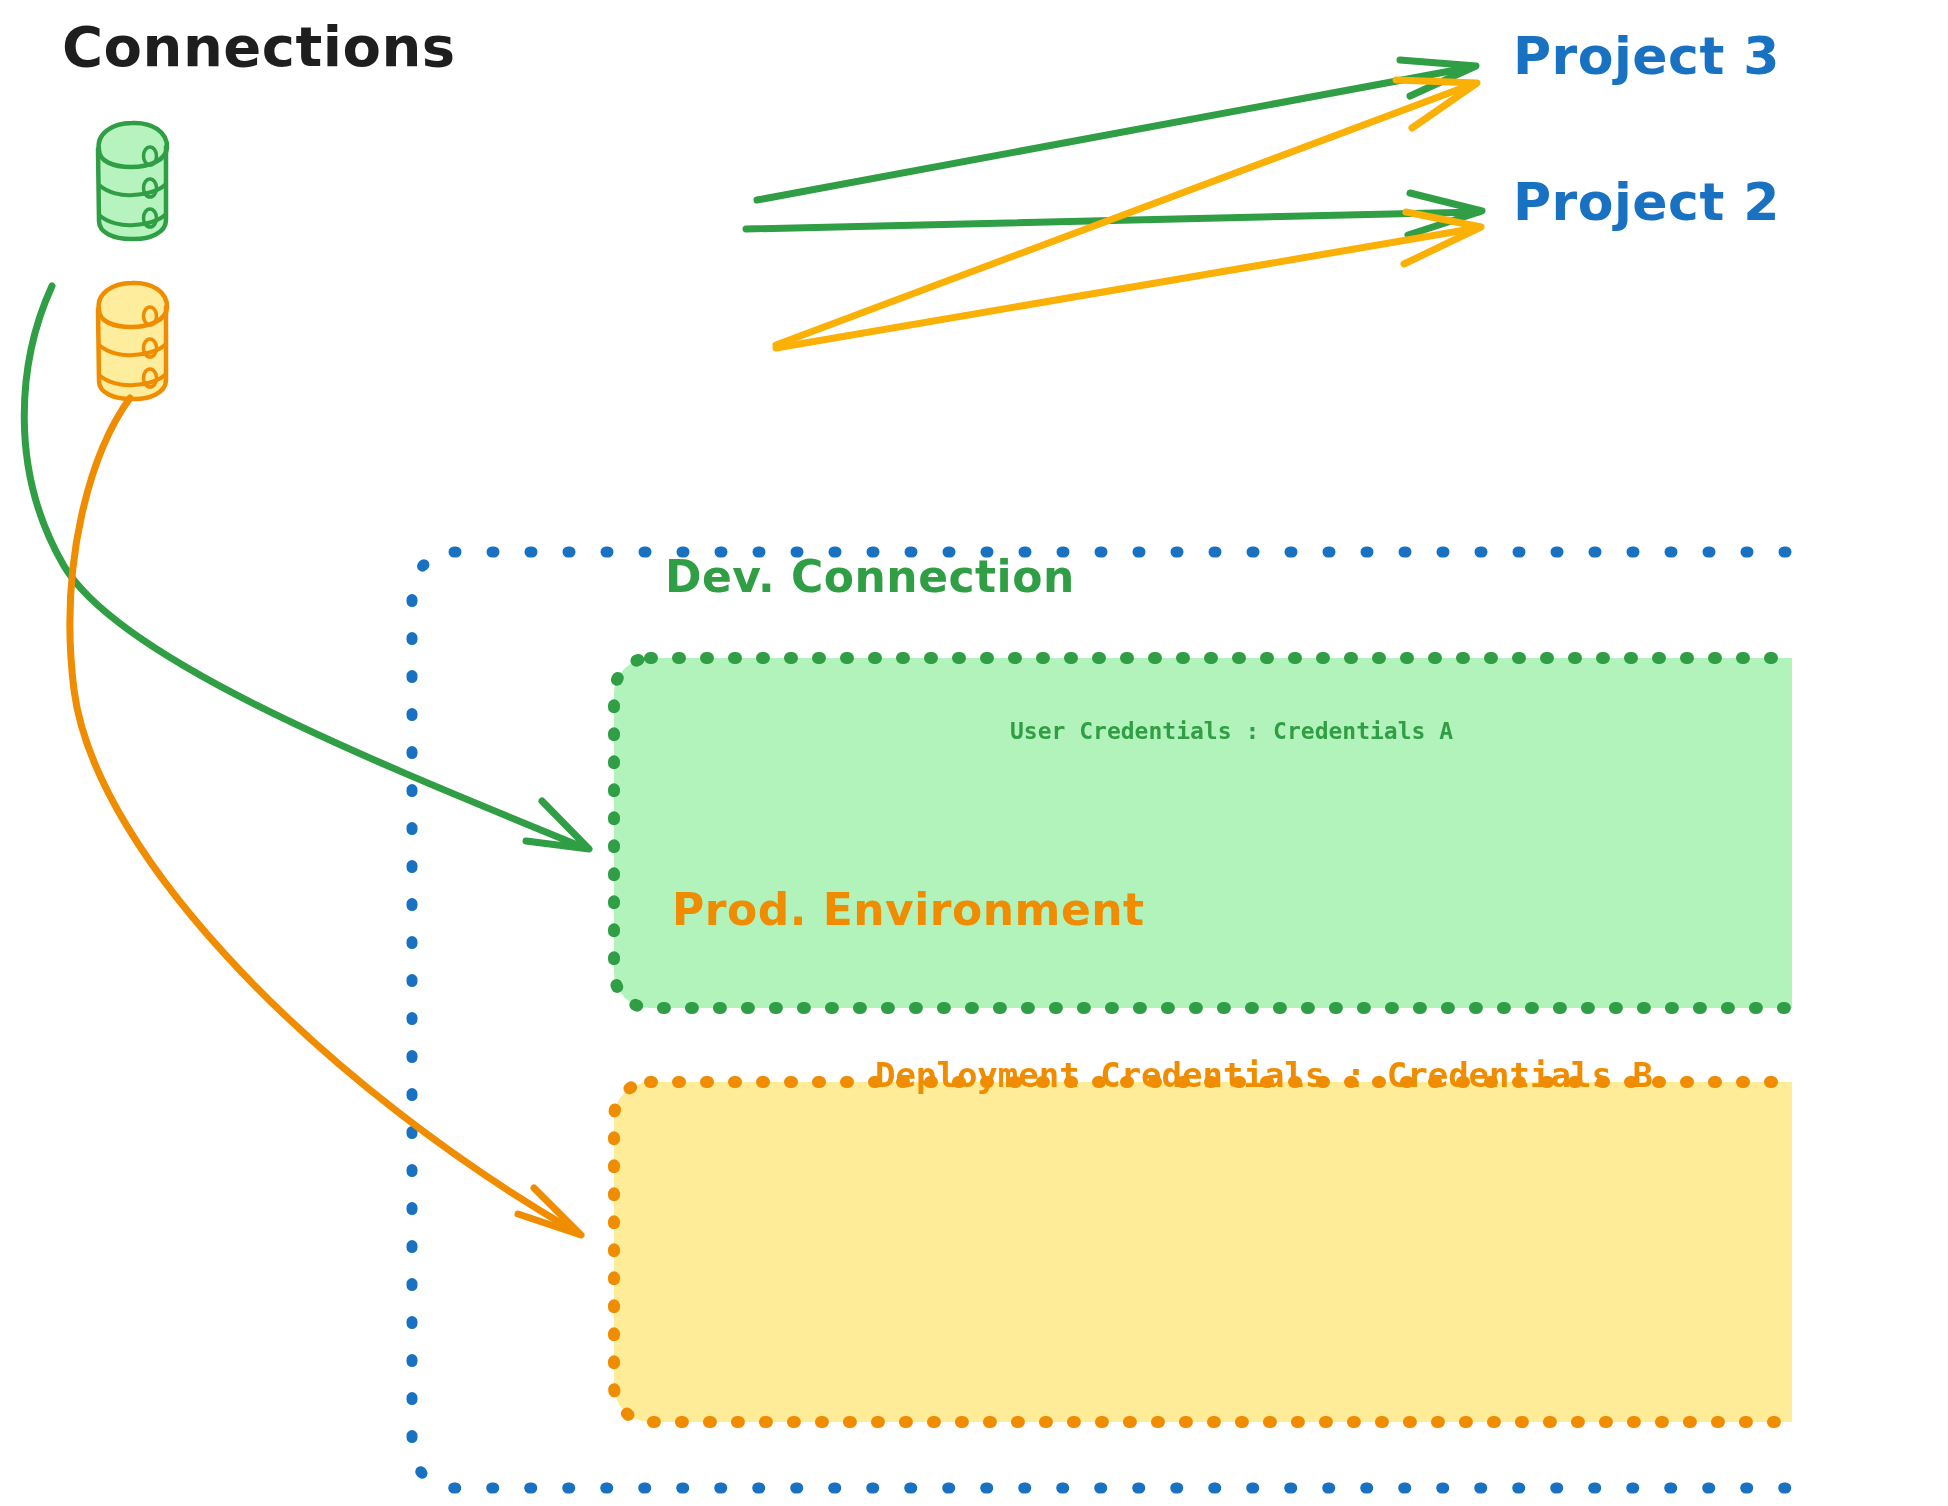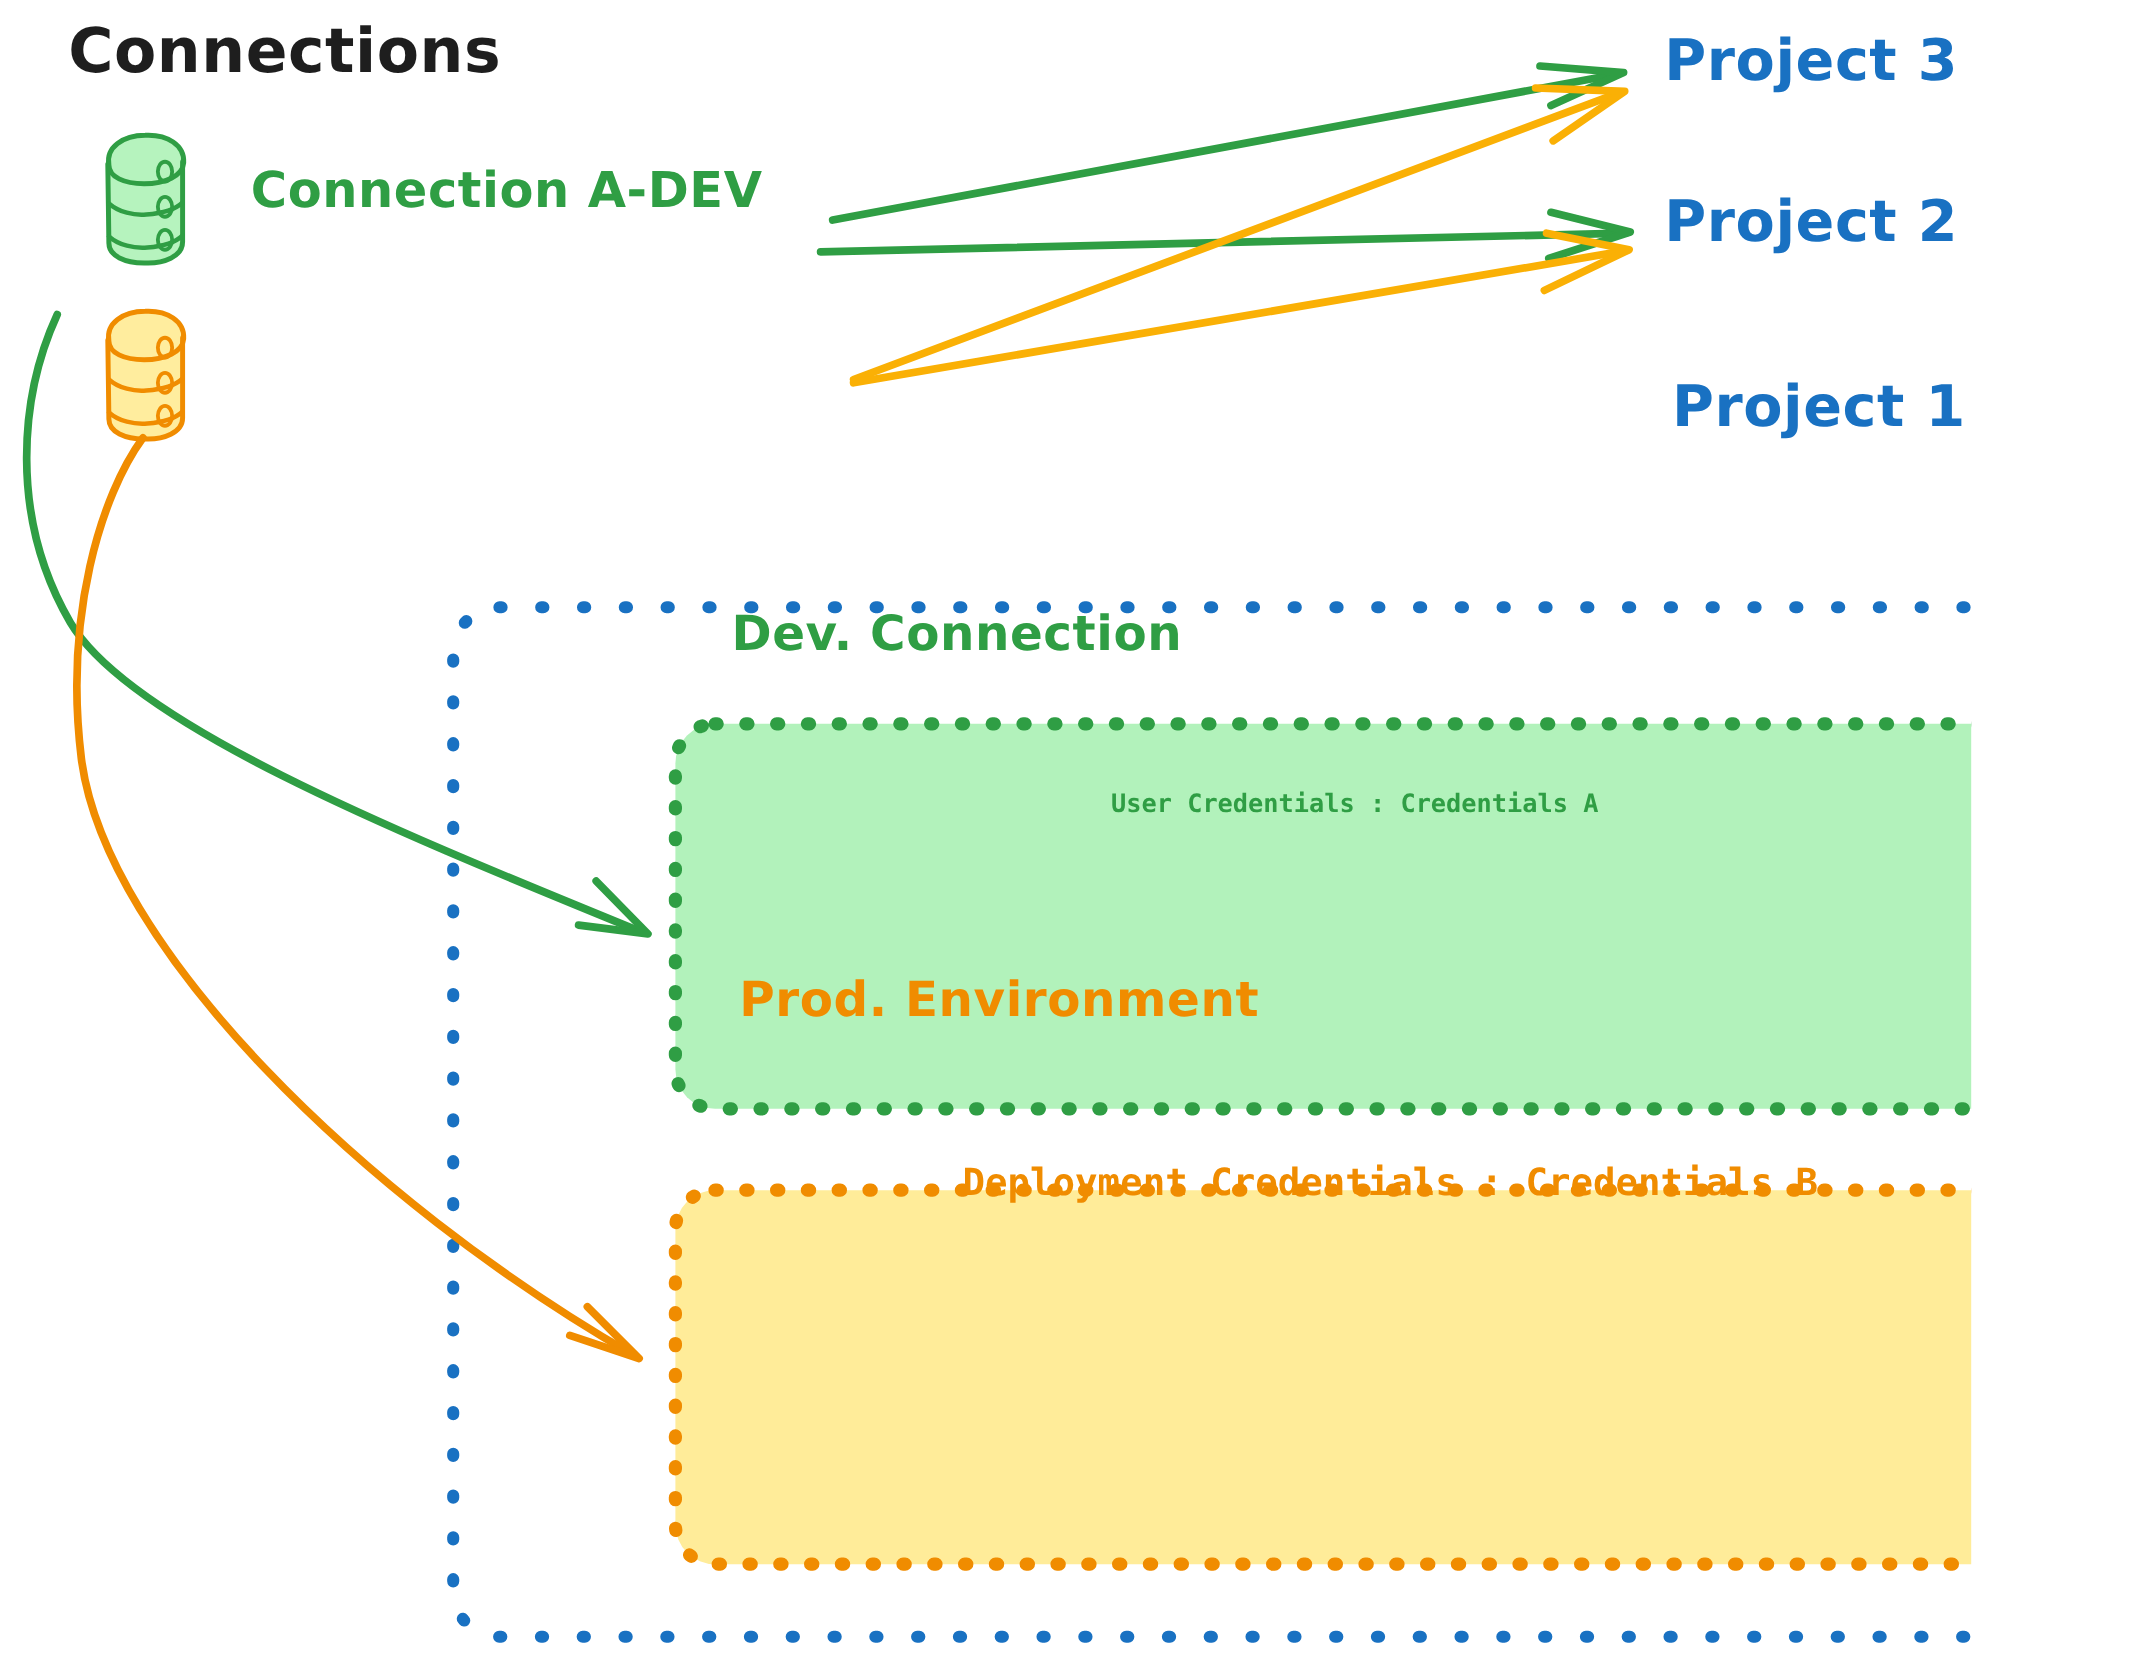--- a/index.html
+++ b/index.html
@@ -176,28 +176,26 @@
 
     <g>
       <path d="M130 398 C92 450 58 560 74 690 C96 860 330 1090 576 1232" fill="none" stroke="#f08c00" stroke-width="7" stroke-linecap="round"></path>
       <path d="M534 1188 L581 1235 L518 1214" fill="none" stroke="#f08c00" stroke-width="7" stroke-linecap="round" stroke-linejoin="round"></path>
     </g>
 
   </svg>
 
   <div class="txt hand" id="title-connections">Connections</div>
 
-  <div class="txt hand" id="label-conn-a">Connection A-DEV</div>
 
 
   <div class="txt hand" id="label-project-3">Project 3</div>
 
   <div class="txt hand" id="label-project-2">Project 2</div>
 
-  <div class="txt hand" id="label-project-1">Project 1</div>
 
   <div class="txt hand" id="label-dev-env">Dev. Connection</div>
 
   <div class="txt mono" id="label-dev-cred">User Credentials : Credentials A</div>
 
   <div class="txt hand" id="label-prod-env">Prod. Environment</div>
 
   <div class="txt mono" id="label-prod-cred">Deployment Credentials : Credentials B</div>
 
 </div>

